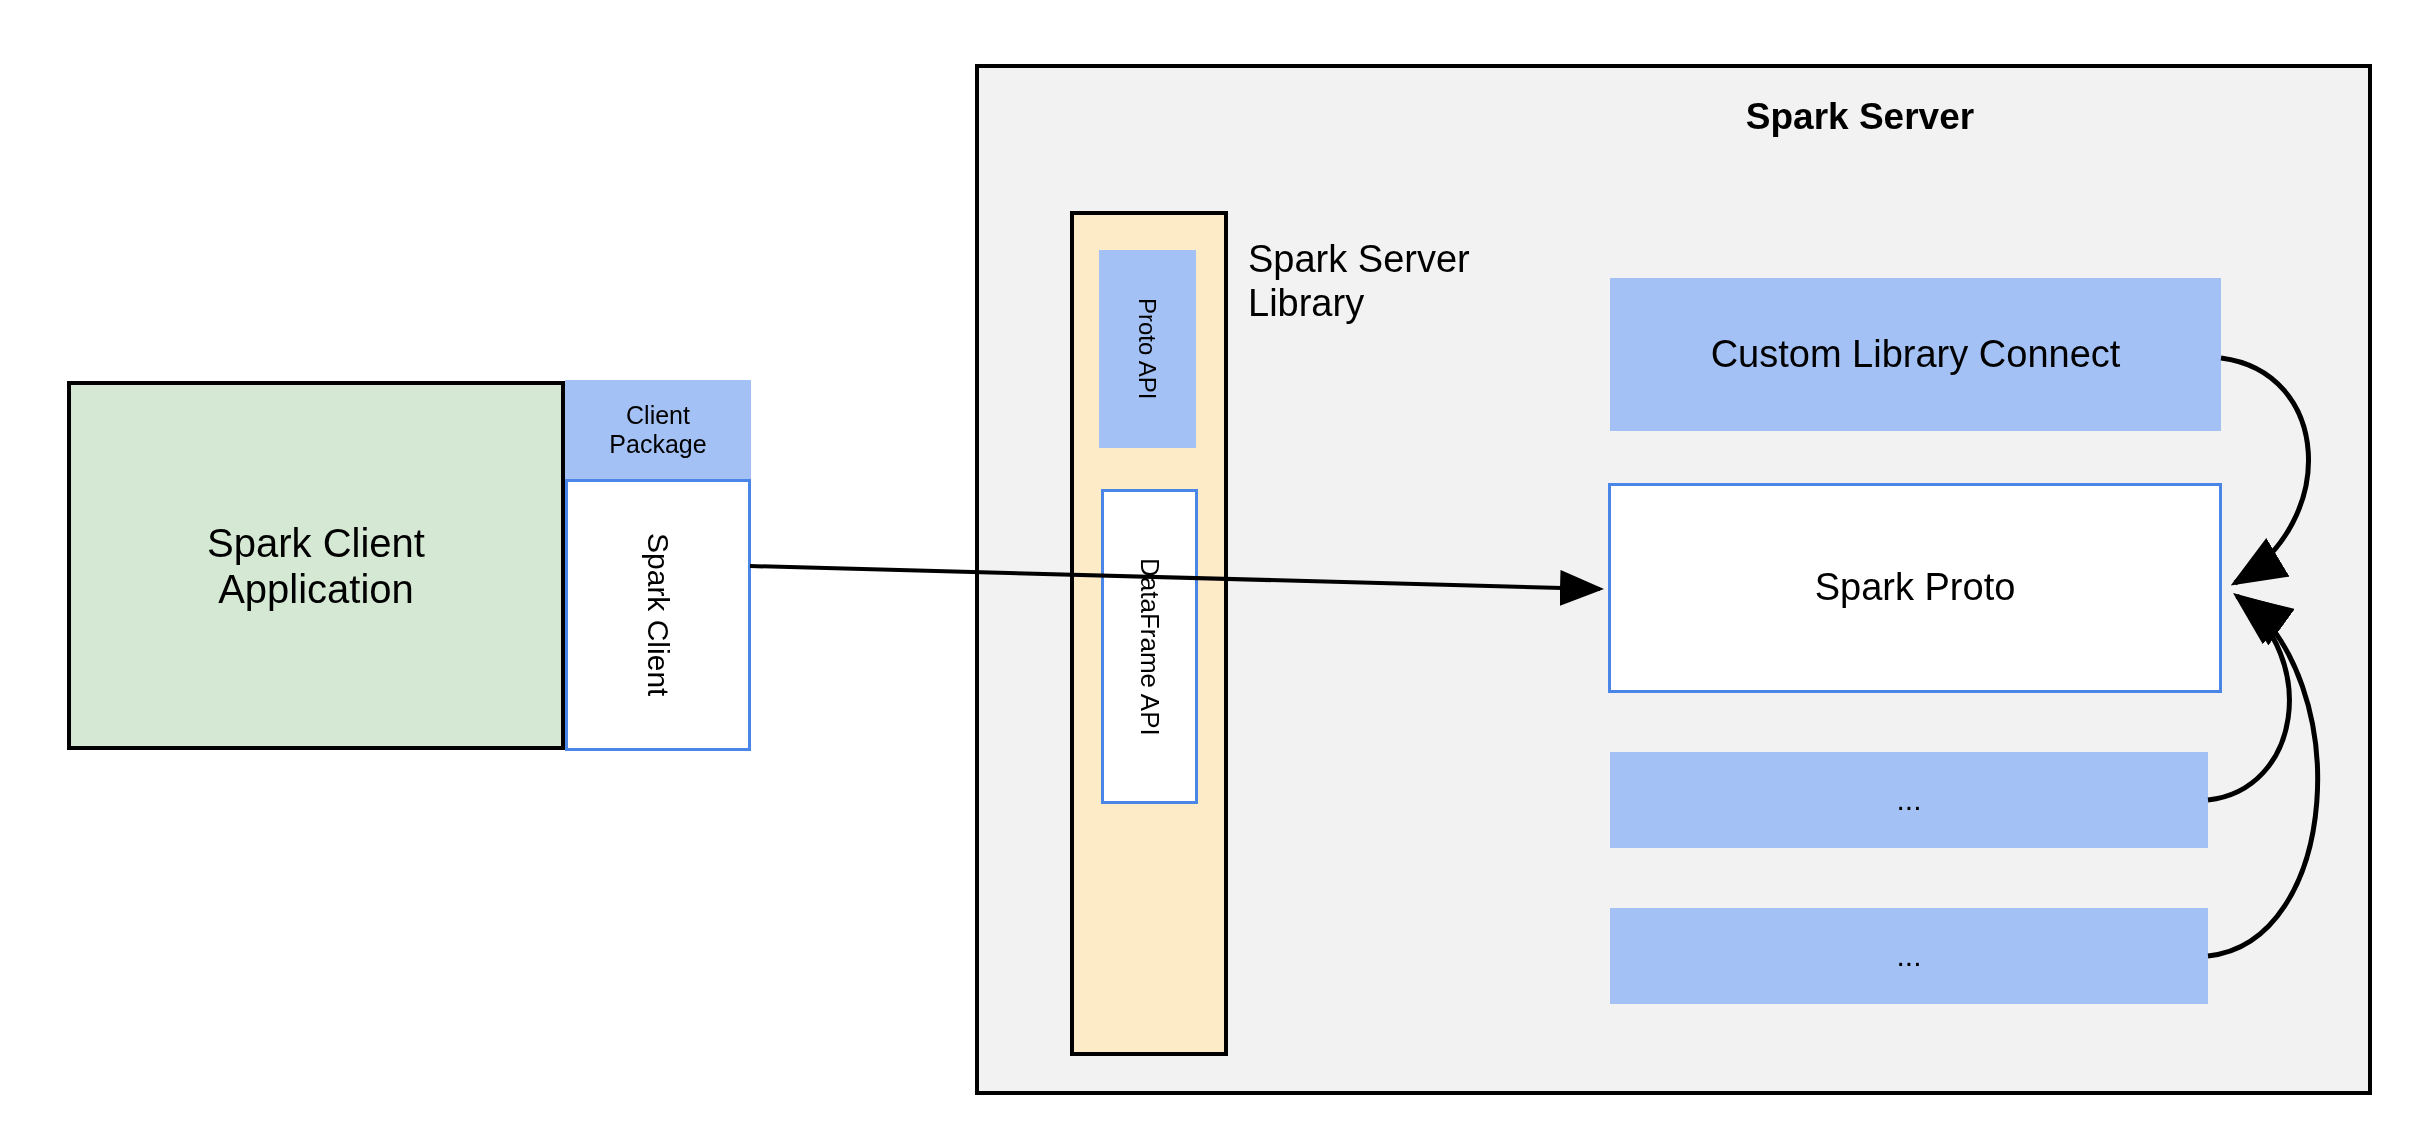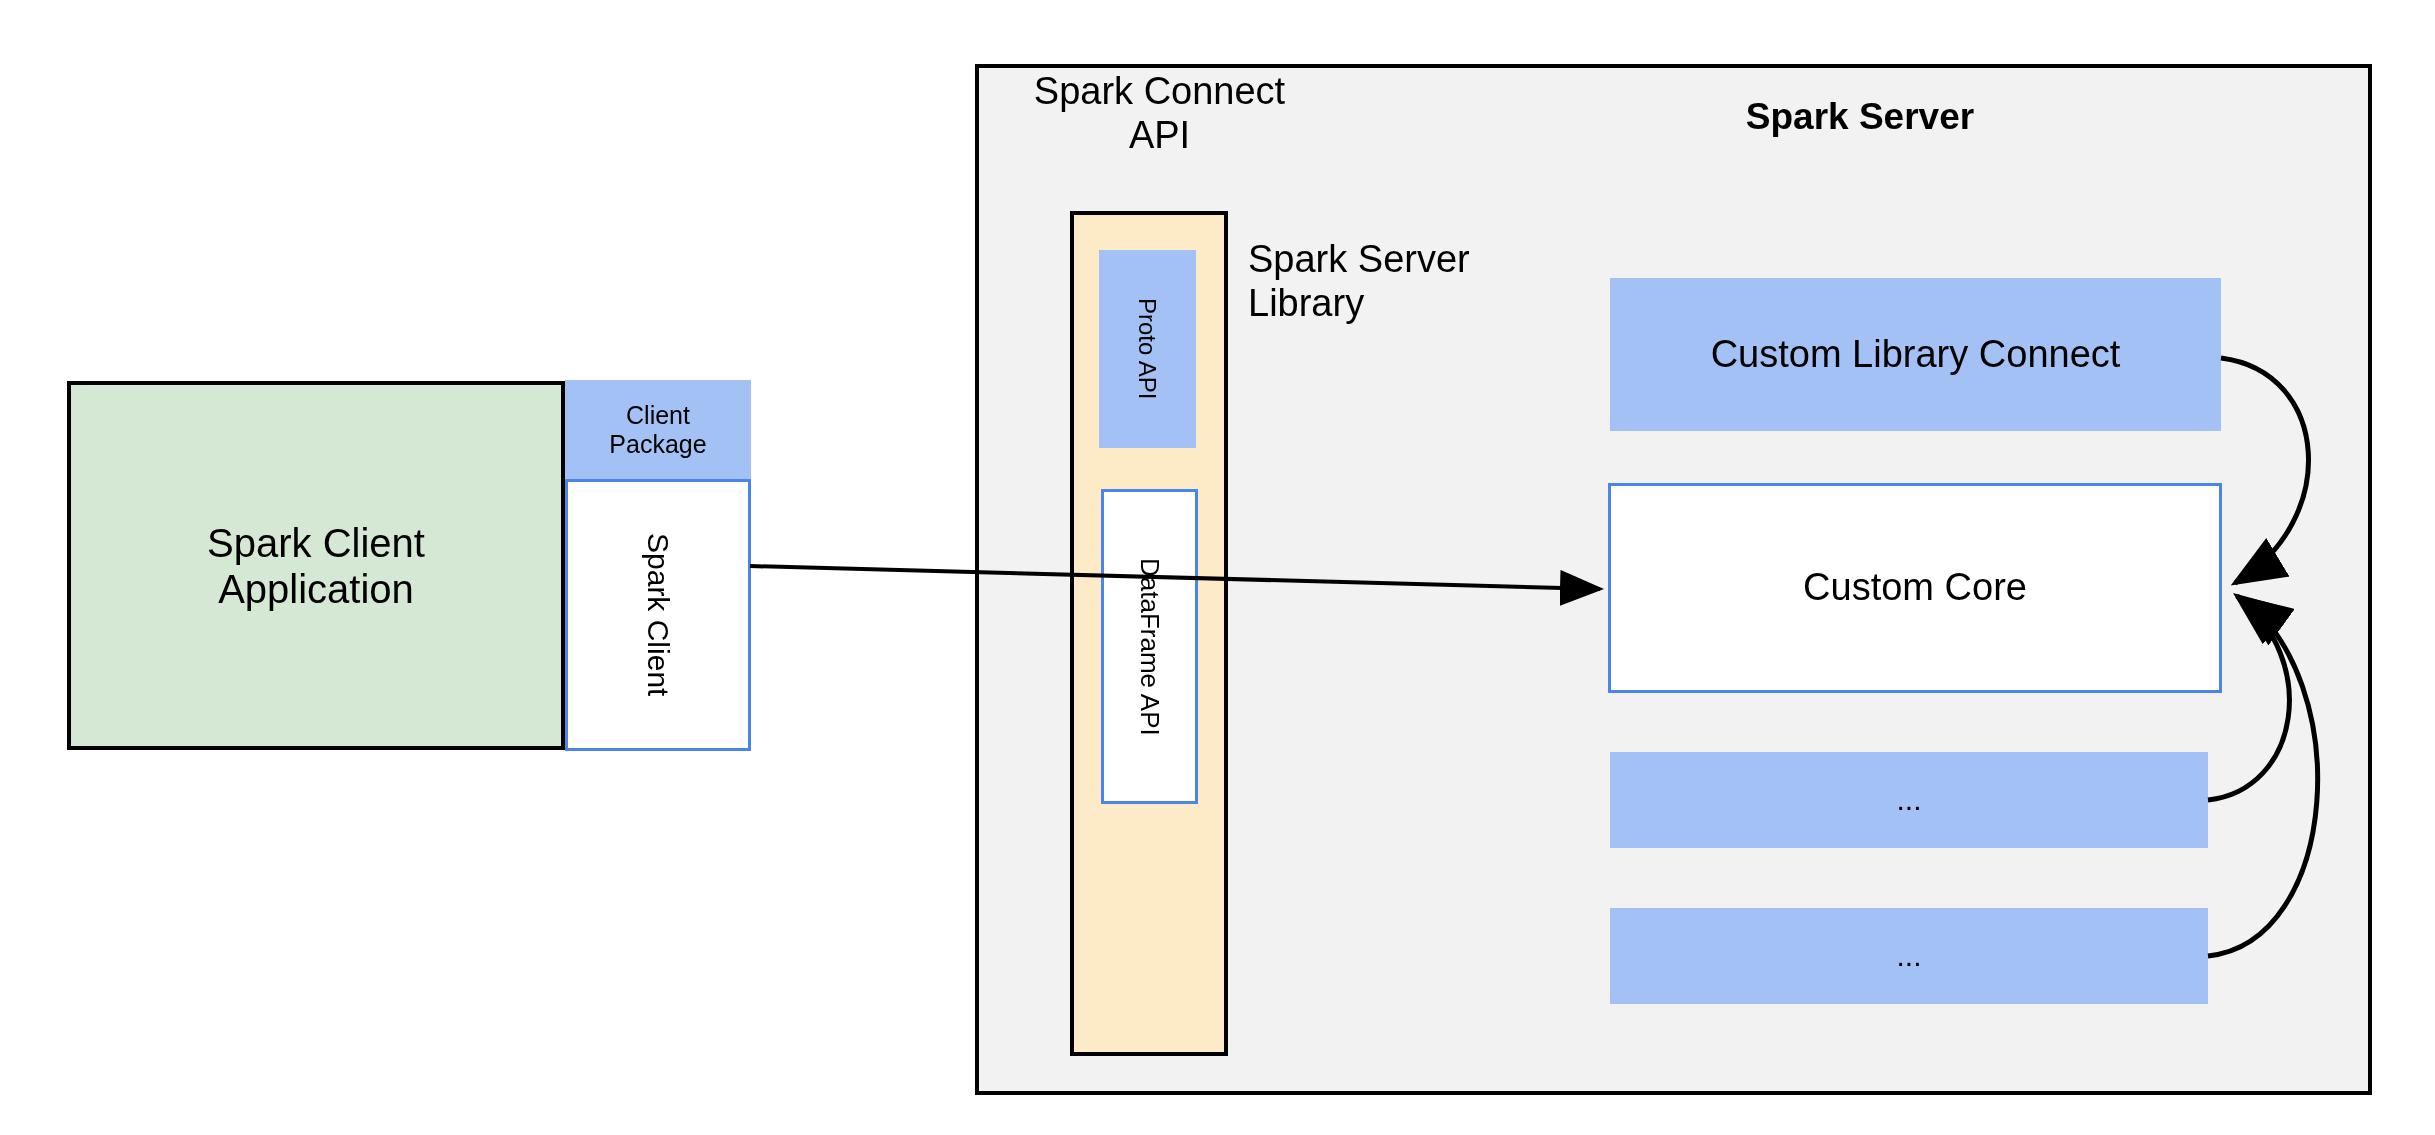--- a/index.html
+++ b/index.html
@@ -194,22 +194,20 @@
 
   <div class="box" id="client-package-box">
     <span id="client-package-label">Client
 Package</span>
   </div>
 
   <div class="box" id="spark-client-box">
     <span class="vtext">Spark Client</span>
   </div>
 
-  <div class="box" id="spark-connect-api-title">Spark Connect
-API</div>
 
   <div class="box" id="spark-server-title">Spark Server</div>
 
   <div class="box" id="spark-server-library-label">Spark Server
 Library</div>
 
   <div class="box" id="spark-connect-column"></div>
 
   <div class="box" id="proto-api-box">
     <span class="vtext">Proto API</span>
@@ -217,21 +215,21 @@
 
   <div class="box" id="dataframe-api-box">
     <span class="vtext">DataFrame API</span>
   </div>
 
   <div class="box" id="custom-library-plugin-box">
     <span>Custom Library Connect</span>
   </div>
 
   <div class="box" id="spark-core-box">
-    <span>Custom Core</span>
+    <span>Spark Proto</span>
   </div>
 
   <div class="box" id="ellipsis-box-1">
     <span>...</span>
   </div>
 
   <div class="box" id="ellipsis-box-2">
     <span>...</span>
   </div>
 

